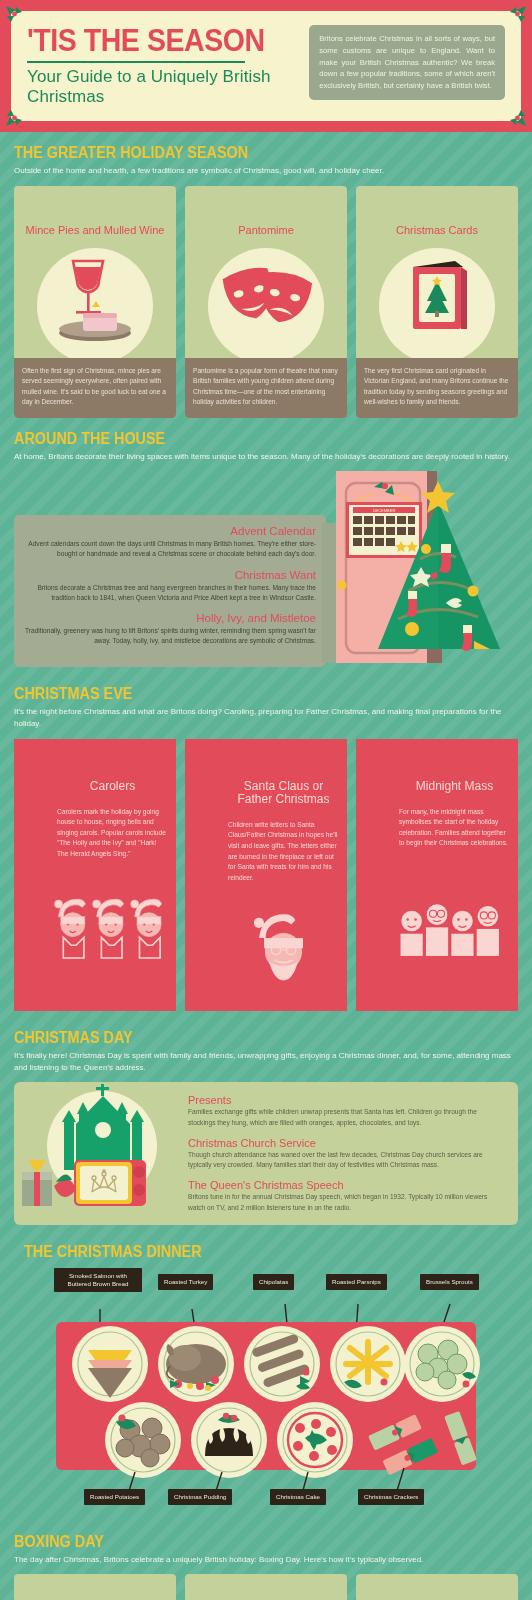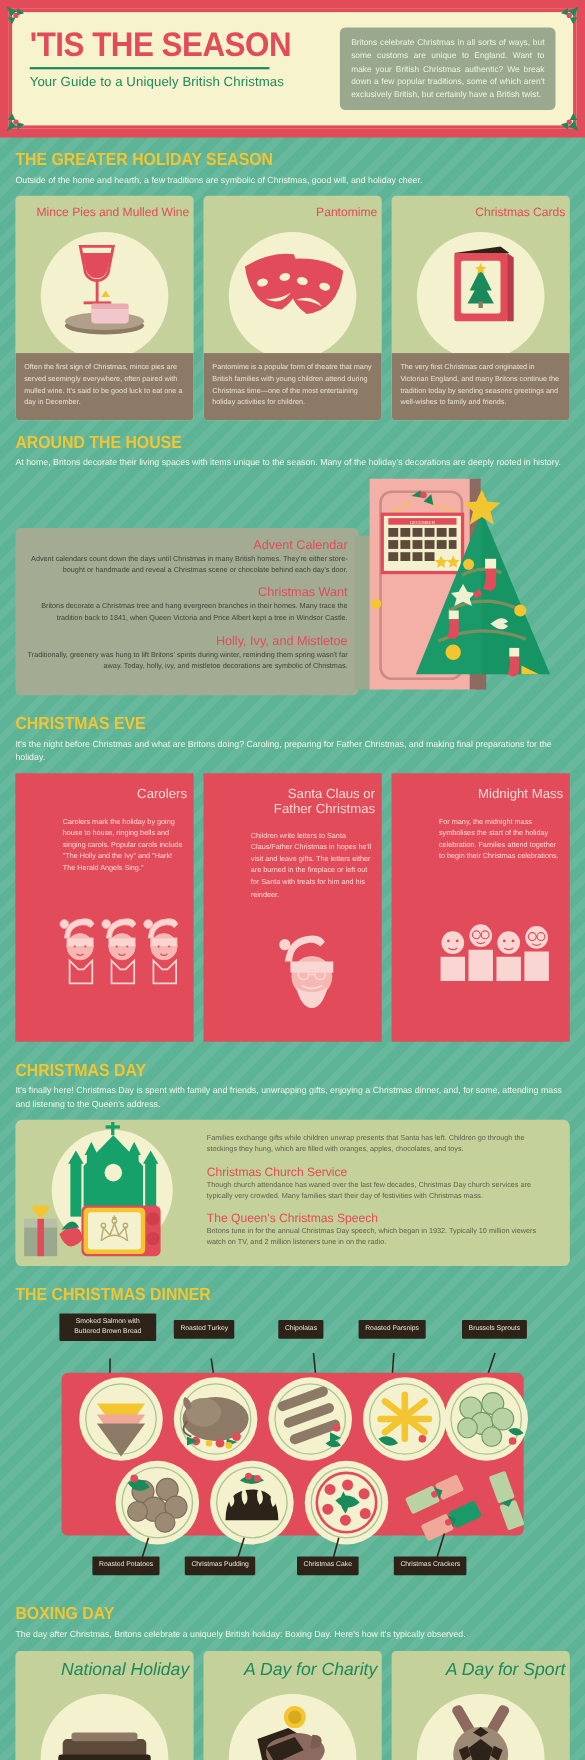--- a/index.html
+++ b/index.html
@@ -24,21 +24,21 @@
     padding:14px 16px; display:flex; align-items:flex-start; gap:24px;
   }
   .hdr-left { flex:0 0 232px; }
   .hdr-title {
     font-family:"Liberation Sans", sans-serif;
     font-weight:bold; font-size:31px; color:#e24b5a;
     letter-spacing:-0.5px; line-height:1; transform:scaleX(0.92);
     transform-origin:left center; white-space:nowrap;
   }
   .hdr-rule { height:2px; background:#1a8a5c; margin:5px 0 4px 0; width:218px;}
-  .hdr-sub { font-size:12px; color:#1a8a5c; letter-spacing:0.1px; }
+  .hdr-sub { font-size:17px; color:#1a8a5c; letter-spacing:0.1px; }
   .hdr-right {
     flex:1; background:#9aa88e; border-radius:5px; padding:8px 10px;
     color:#eef3e2; font-size:7.6px; line-height:1.55; text-align:justify;
   }
   .corner { position:absolute; width:22px; height:22px; }
   .corner.tl{left:4px;top:4px}.corner.tr{right:4px;top:4px}
   .corner.bl{left:4px;bottom:4px}.corner.br{right:4px;bottom:4px}
 
   
   .section { padding: 12px 14px 0 14px; }
@@ -46,21 +46,21 @@
     color:#f3c531; font-weight:bold; font-size:16px;
     letter-spacing:0px; transform:scaleX(0.9); transform-origin:left center;
     white-space:nowrap; margin-bottom:3px;
   }
   .sec-desc { color:#f2f6ea; font-size:8px; line-height:1.45; margin-bottom:9px; }
 
   
   .cards3 { display:flex; gap:9px; }
   .card { flex:1; background:#c5d19a; border-radius:4px; overflow:hidden;
           display:flex; flex-direction:column; }
-  .card-title { text-align:right; color:#e24b5a; font-size:11px; padding:9px 4px 4px; }
+  .card-title { text-align:center; color:#e24b5a; font-size:11px; padding:9px 4px 4px;margin-top:29px; }
   .card-art { height:118px; position:relative; display:flex;
               align-items:center; justify-content:center; overflow:hidden; }
   .card-art .disc { position:absolute; width:116px; height:116px; border-radius:50%;
                     background:#f4f2ce; top:8px; left:50%; transform:translateX(-50%); }
   .card-art svg { position:relative; z-index:2; }
   .card-body { background:#8d7a66; color:#e8e2d4; font-size:6.6px;
                line-height:1.6; padding:8px 8px 10px; flex:1; }
 
   
   .house-row { display:flex; gap:0; align-items:flex-end; }
@@ -424,30 +424,31 @@
             <rect x="8" y="96" width="30" height="28" fill="#9aa88e"></rect>
             <rect x="8" y="90" width="30" height="8" fill="#b6c0a6"></rect>
             <rect x="20" y="90" width="6" height="34" fill="#e24b5a"></rect>
             <path d="M23 90 q-14 -14 -2 -12 q8 2 2 12z" fill="#f3c531"></path>
             <path d="M23 90 q14 -14 2 -12 q-8 2 -2 12z" fill="#f3c531"></path>
             <path d="M40 104 q16 -16 22 4 q-14 16 -22 -4z" fill="#e24b5a"></path>
             <path d="M42 100 q10 -14 16 -2" fill="#1a8a5c"></path>
           </svg>
         </div>
         <div class="day-text">
+          <div class="day-h">Presents</div>
           <div class="day-p">Families exchange gifts while children unwrap presents that Santa has left. Children go through the stockings they hung, which are filled with oranges, apples, chocolates, and toys.</div>
           <div class="day-h">Christmas Church Service</div>
           <div class="day-p">Though church attendance has waned over the last few decades, Christmas Day church services are typically very crowded. Many families start their day of festivities with Christmas mass.</div>
           <div class="day-h">The Queen's Christmas Speech</div>
           <div class="day-p" style="margin-bottom:0">Britons tune in for the annual Christmas Day speech, which began in 1932. Typically 10 million viewers watch on TV, and 2 million listeners tune in on the radio.</div>
         </div>
       </div>
     </div>
 
-    <div class="section" style="padding-top:18px; padding-bottom:0;">
+    <div class="section" style="padding-top:18px; padding-bottom:0;margin-left:10px;">
       <div class="sec-title">THE CHRISTMAS DINNER</div>
     </div>
 
     <div class="dinner-wrap" style="height:245px;">
 
       <div class="tag" style="left:54px; top:4px; width:88px; white-space:normal;">Smoked Salmon with Buttered Brown Bread</div>
       <div class="tag" style="left:158px; top:10px;">Roasted Turkey</div>
       <div class="tag" style="left:253px; top:10px;">Chipolatas</div>
       <div class="tag" style="left:326px; top:10px;">Roasted Parsnips</div>
       <div class="tag" style="left:420px; top:10px;">Brussels Sprouts</div>

